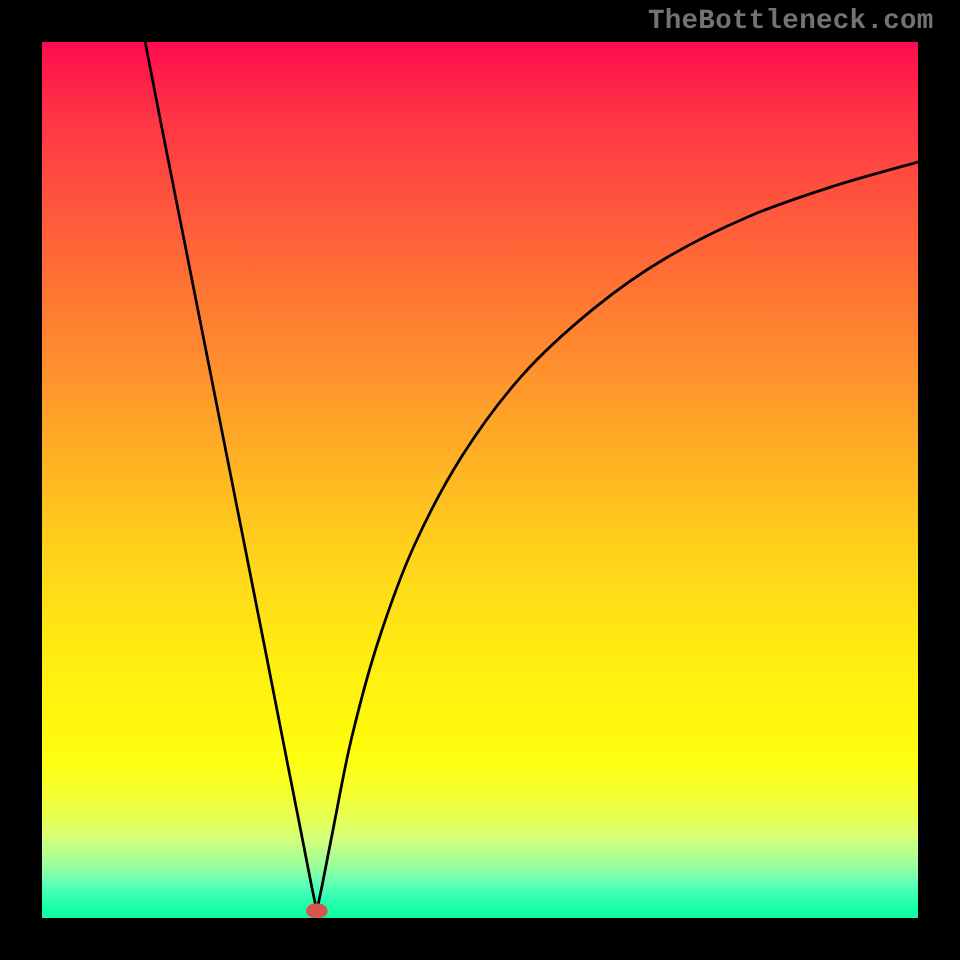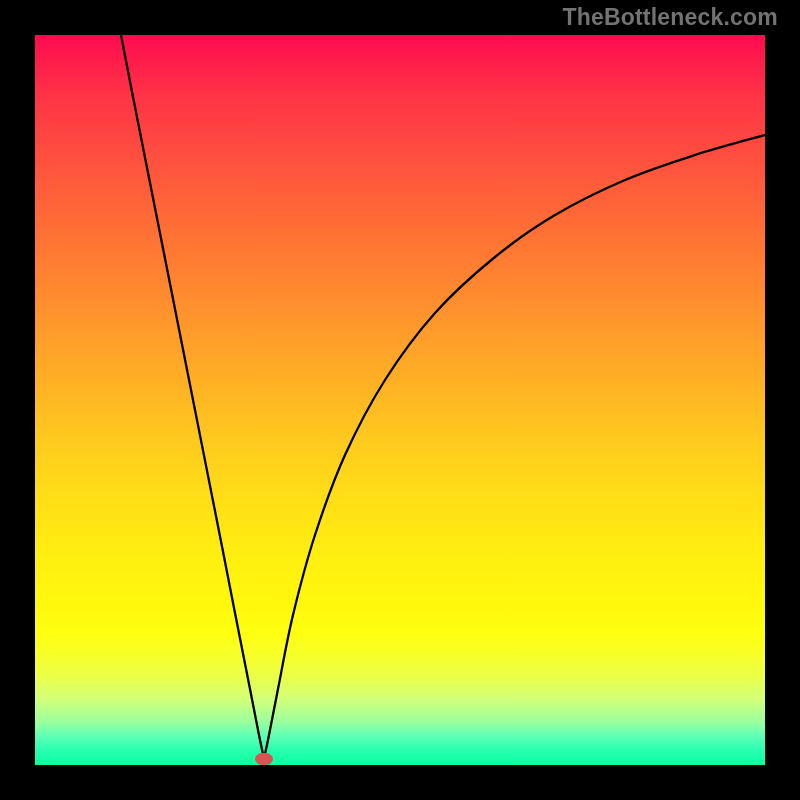--- a/index.html
+++ b/index.html
@@ -68,21 +68,21 @@
     height: 12px;
     background: #d9544f;
     border-radius: 50% / 60%;
     transform: translate(-50%, -50%);
   }
   .attribution {
     position: absolute;
     top: 4px;
     right: 22px;
     color: #737373;
-    font-family: Liberation Sans, sans-serif;
+    font-family: Liberation Mono, monospace;
     font-size: 23px;
     font-weight: 600;
     letter-spacing: 0.2px;
     user-select: none;
   }
 </style>
 </head>
 <body>
 
 <div class="canvas">

